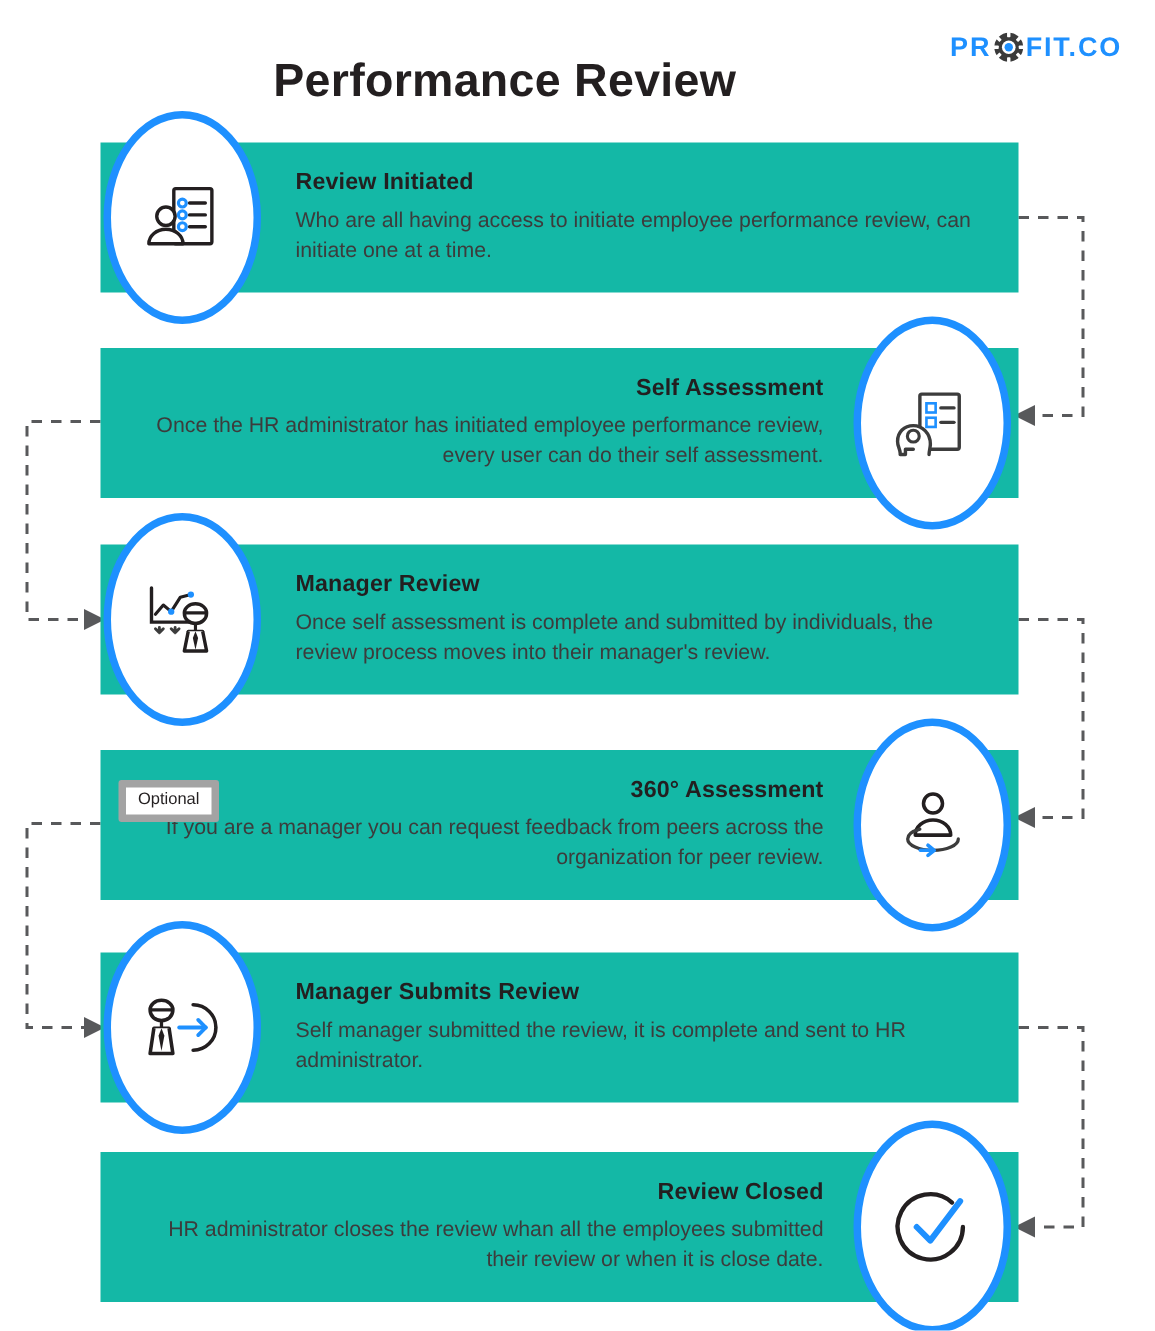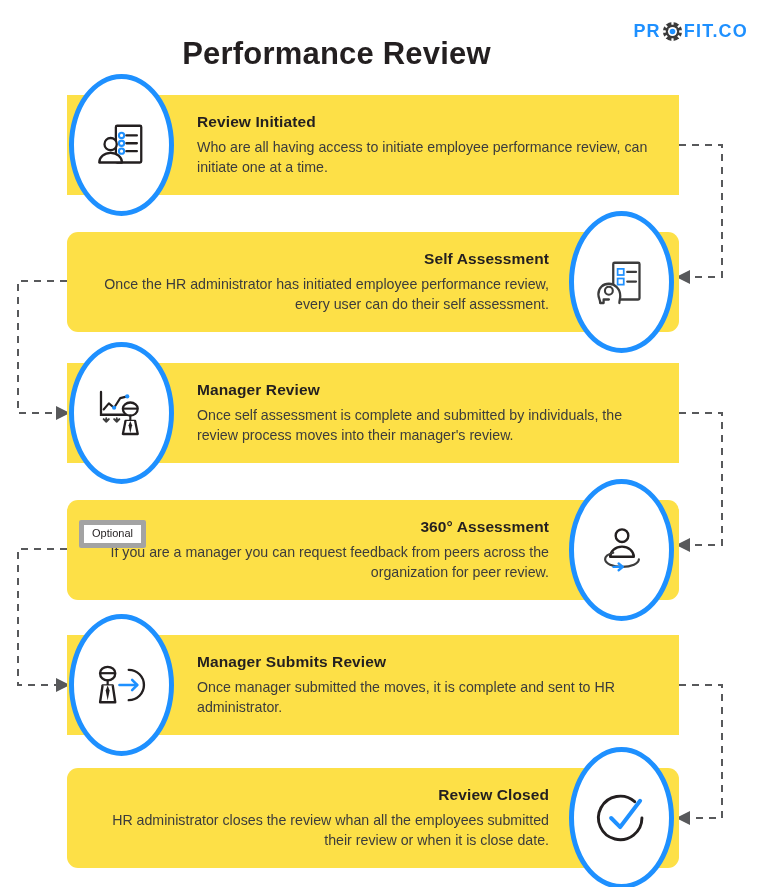--- a/index.html
+++ b/index.html
@@ -66,28 +66,28 @@
   
   .step {
     position: absolute;
     height: 100px;
   }
 
   .card {
     position: absolute;
     top: 0;
     height: 100px;
-    background: #fde047;
+    background: #14b8a6;
     display: flex;
     flex-direction: column;
     justify-content: center;
   }
 
   .step.left .card  { left: 67px;  right: 0;  width: 612px; padding: 0 26px 0 130px; text-align: left; }
-  .step.right .card { left: 67px;  width: 612px; padding: 0 130px 0 26px; text-align: right; border-radius: 11px; }
+  .step.right .card { left: 67px;  width: 612px; padding: 0 130px 0 26px; text-align: right; }
 
   .step-title {
     font-size: 15.5px;
     font-weight: bold;
     color: #231f20;
     margin-bottom: 6px;
     letter-spacing: 0.1px;
   }
   .step-desc {
     font-size: 14.2px;
@@ -267,21 +267,21 @@
           <path d="M22 52 l10 0" stroke="#1e90ff" stroke-width="2.8" fill="none" stroke-linecap="round"></path>
           <path d="M28 48 l5 4 l-5 4" fill="none" stroke="#1e90ff" stroke-width="2.8" stroke-linecap="round" stroke-linejoin="round"></path>
         </svg>
       </span>
     </div>
   </div>
 
   <div class="step left" id="step-5">
     <div class="card">
       <div class="step-title">Manager Submits Review</div>
-      <div class="step-desc">Once manager submitted the moves, it is complete and sent to HR administrator.</div>
+      <div class="step-desc">Self manager submitted the review, it is complete and sent to HR administrator.</div>
     </div>
     <div class="medallion">
       <span>
         <svg viewBox="0 0 64 64" width="54" height="54">
           <path d="M6 18 a9 7.5 0 0 1 18 0 c0 5.2 -4 8.5 -9 8.5 c-5 0 -9 -3.3 -9 -8.5 z" fill="#ffffff" stroke="#231f20" stroke-width="2.8" stroke-linejoin="round"></path>
           <line x1="6" y1="18" x2="24" y2="18" stroke="#231f20" stroke-width="2.6"></line>
           <path d="M15 26.5 l0 6 M9 32.5 l12 0" stroke="#231f20" stroke-width="2.6" stroke-linecap="round"></path>
           <path d="M9 32.5 l-3 20 l18 0 l-3 -20" fill="#ffffff" stroke="#231f20" stroke-width="2.8" stroke-linejoin="round"></path>
           <path d="M15 32.5 l-2.3 6 l2.3 12 l2.3 -12 z" fill="#231f20"></path>
           <path d="M40 14 a18 18 0 1 1 0 36" fill="none" stroke="#231f20" stroke-width="2.8" stroke-linecap="round"></path>

